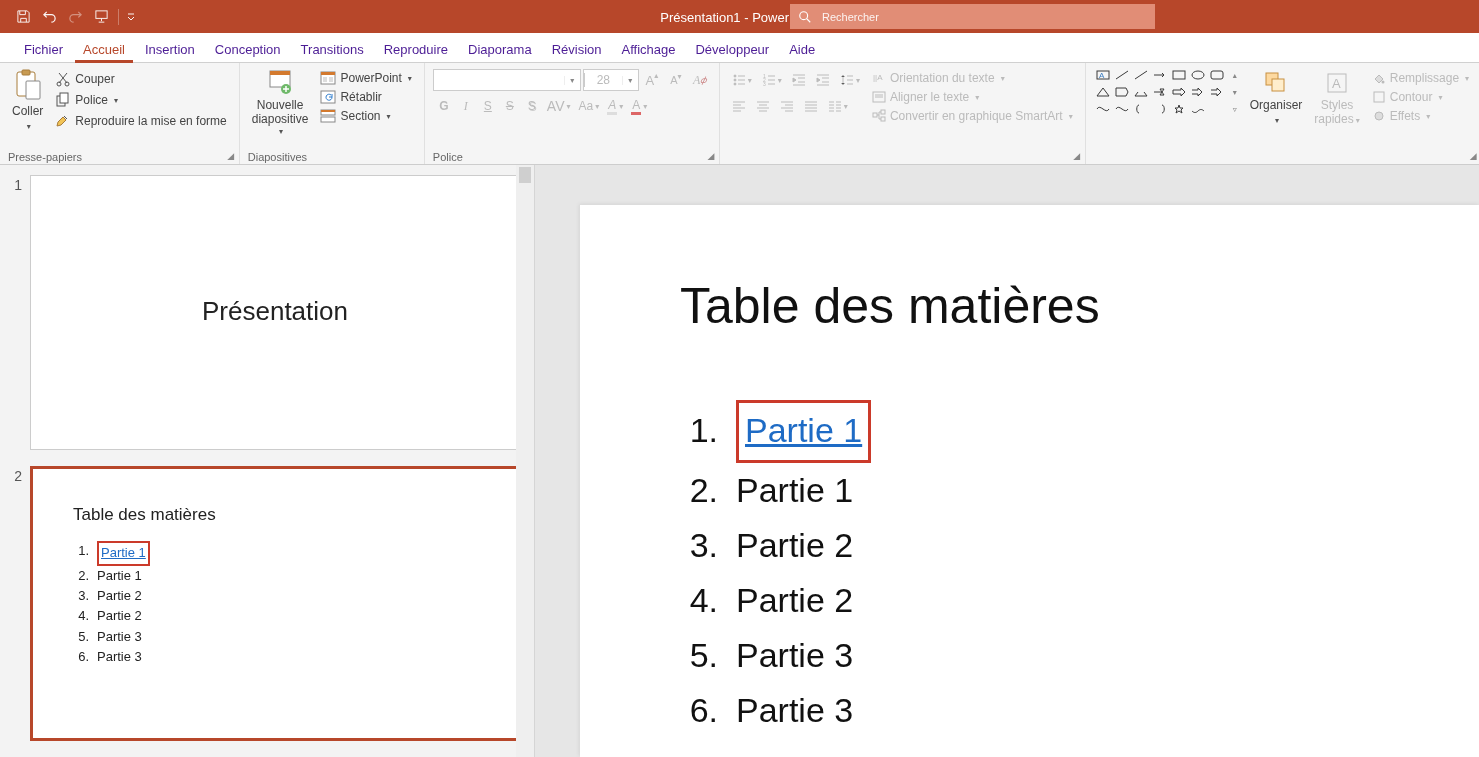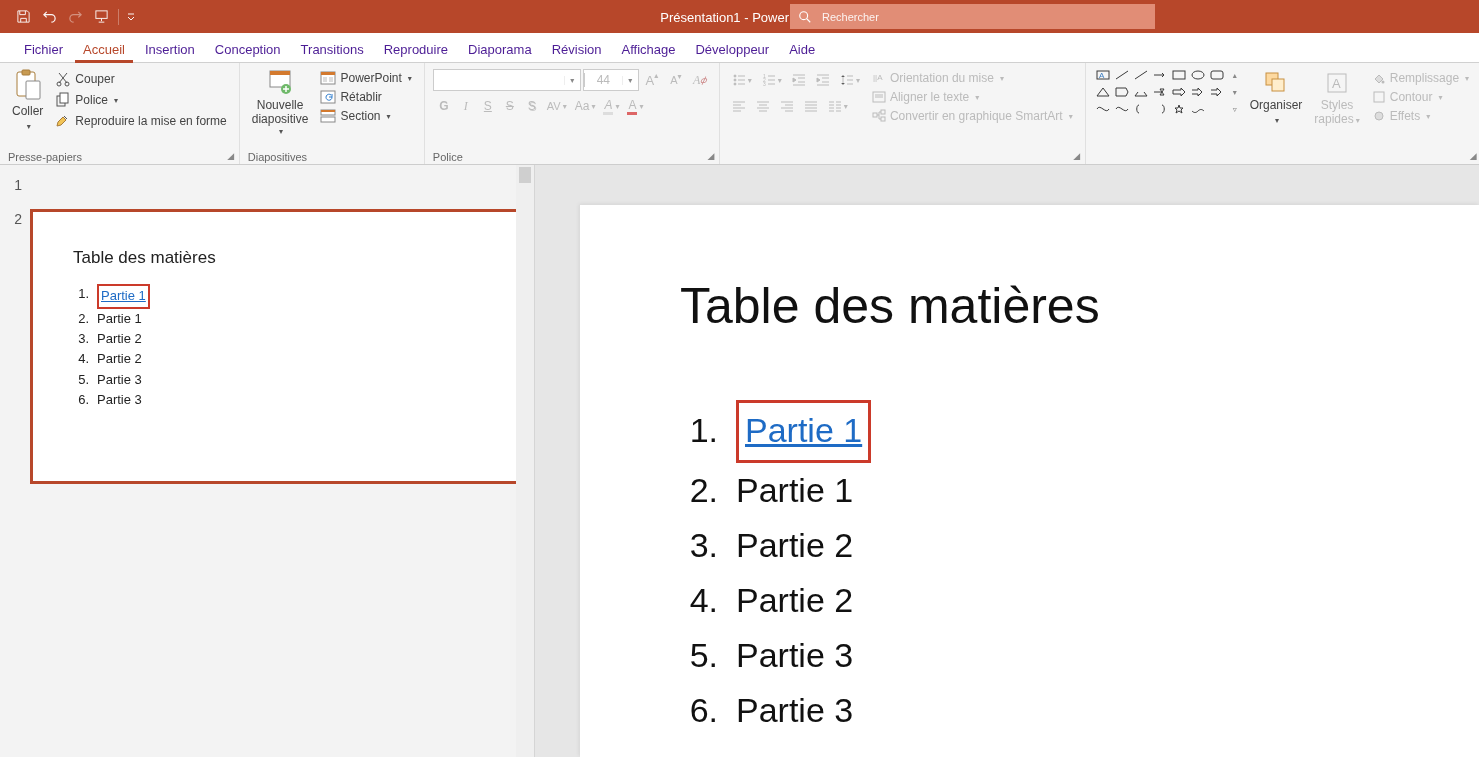--- a/index.html
+++ b/index.html
@@ -215,35 +215,35 @@
 
   <div class="group">
     <div class="group-body">
       <div class="stack" style="gap:4px;padding-top:2px">
         <div class="minirow">
           <div class="font-box">
               <div class="font-name"></div>
               <div class="font-dd">▾</div>
             </div>
           <div class="font-box">
-              <div class="font-size">44</div>
+              <div class="font-size">28</div>
               <div class="font-dd">▾</div>
             </div>
           <div class="minibtn disabled" style="font-size:13px">A<span style="font-size:8px;position:relative;top:-5px">▴</span></div>
           <div class="minibtn disabled" style="font-size:11px">A<span style="font-size:8px;position:relative;top:-4px">▾</span></div>
           <div class="minibtn disabled" style="font-family:serif;font-style:italic">A<span style="font-size:9px;color:#c88">𝜙</span></div>
         </div>
         <div class="minirow" style="gap:0px">
           <div class="minibtn disabled" style="font-weight:bold">G</div>
           <div class="minibtn disabled" style="font-style:italic;font-family:serif">I</div>
           <div class="minibtn disabled" style="text-decoration:underline">S</div>
           <div class="minibtn disabled" style="text-decoration:line-through">S</div>
           <div class="minibtn disabled" style="text-shadow:1px 1px #ccc">S</div>
           <div class="minibtn disabled big">
-              <span style="font-size:11px">AV</span>
+              <span style="font-size:14px">AV</span>
               <span class="caret disabled">▾</span>
             </div>
           <div class="minibtn disabled big">Aa<span class="caret disabled">▾</span></div>
           <div class="minibtn disabled big">
               <span style="border-bottom:3px solid #ddd;padding:0 1px;font-style:italic">A</span>
               <span class="caret disabled">▾</span>
             </div>
           <div class="minibtn disabled big">
               <span style="border-bottom:3px solid #d66;padding:0 1px">A</span>
               <span class="caret disabled">▾</span>
@@ -325,21 +325,21 @@
               </svg>
               <span class="caret disabled">▾</span>
             </div>
         </div>
       </div>
       <div class="stack disabled" style="padding-top:2px">
         <div class="hbtn disabled">
             <svg width="14" height="14" viewBox="0 0 14 14">
               <text x="1" y="9" font-size="8" fill="#bbb">||A</text>
             </svg>
-            <span>Orientation du mise</span>
+            <span>Orientation du texte</span>
             <span class="caret disabled">▾</span>
           </div>
         <div class="hbtn disabled">
             <svg width="14" height="14" viewBox="0 0 14 14" stroke="#bbb">
               <rect x="1" y="2" width="12" height="10" fill="none"></rect>
               <path d="M3 5h8M3 7h8"></path>
             </svg>
             <span>Aligner le texte</span>
             <span class="caret disabled">▾</span>
           </div>
@@ -511,20 +511,23 @@
       </div>
     </div>
     <div class="dlaunch">◢</div>
   </div>
 </div>
 
 <div class="workspace">
   <div class="thumbs">
     <div class="thumb-entry">
       <div class="thumb-num">1</div>
+      <div class="thumb">
+        <div class="t1-title">Présentation</div>
+      </div>
     </div>
     <div class="thumb-entry">
       <div class="thumb-num">2</div>
       <div class="thumb selected">
         <div class="t2-title">Table des matières</div>
         <ul class="t2-list" id="thumb2-list">
             <li>
               <span class="num">1.</span>
               <span><span class="t2-linkbox"><span class="t2-link">Partie 1</span></span></span>
             </li>

